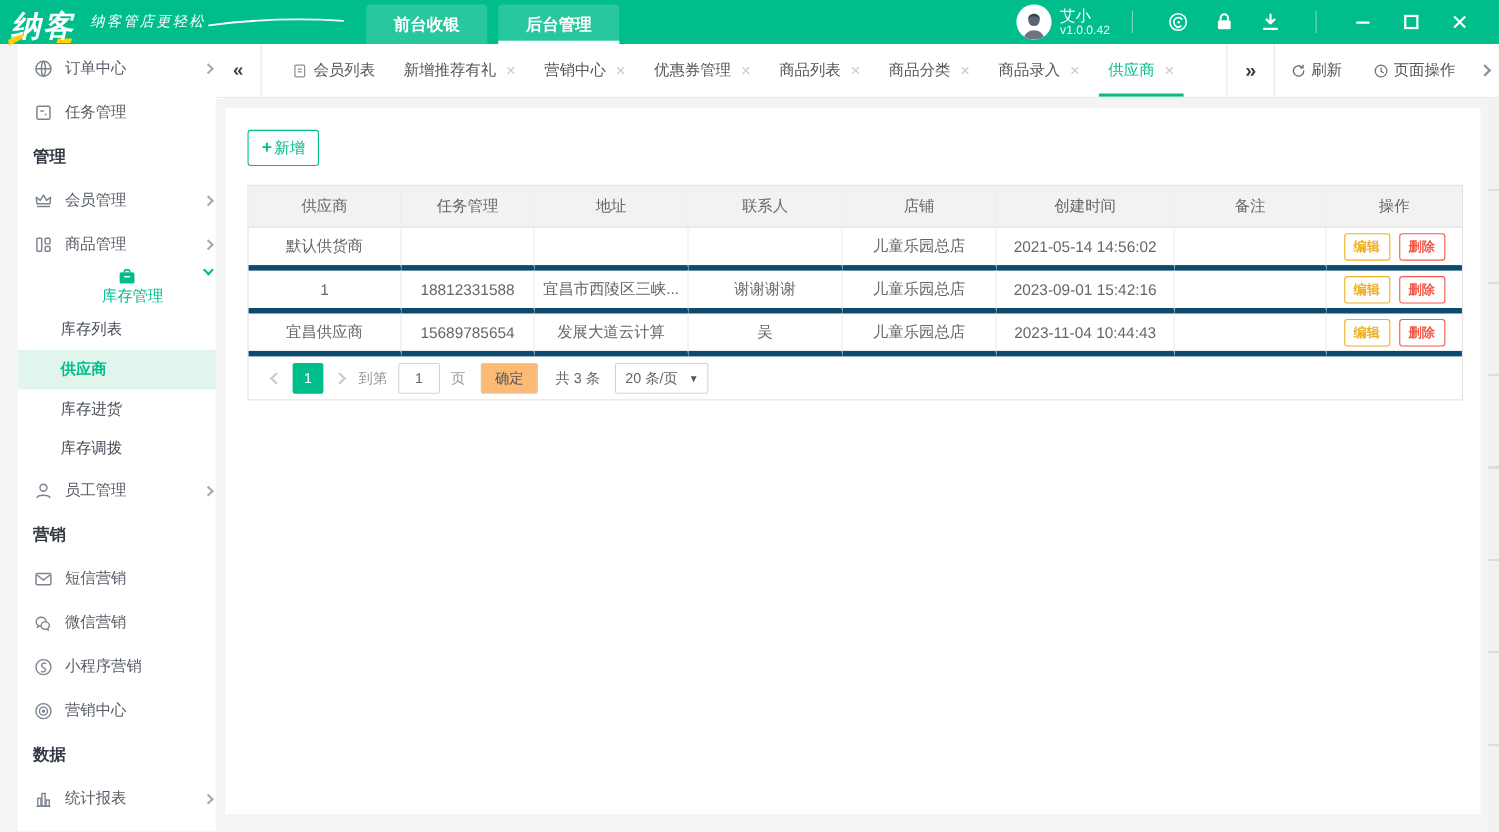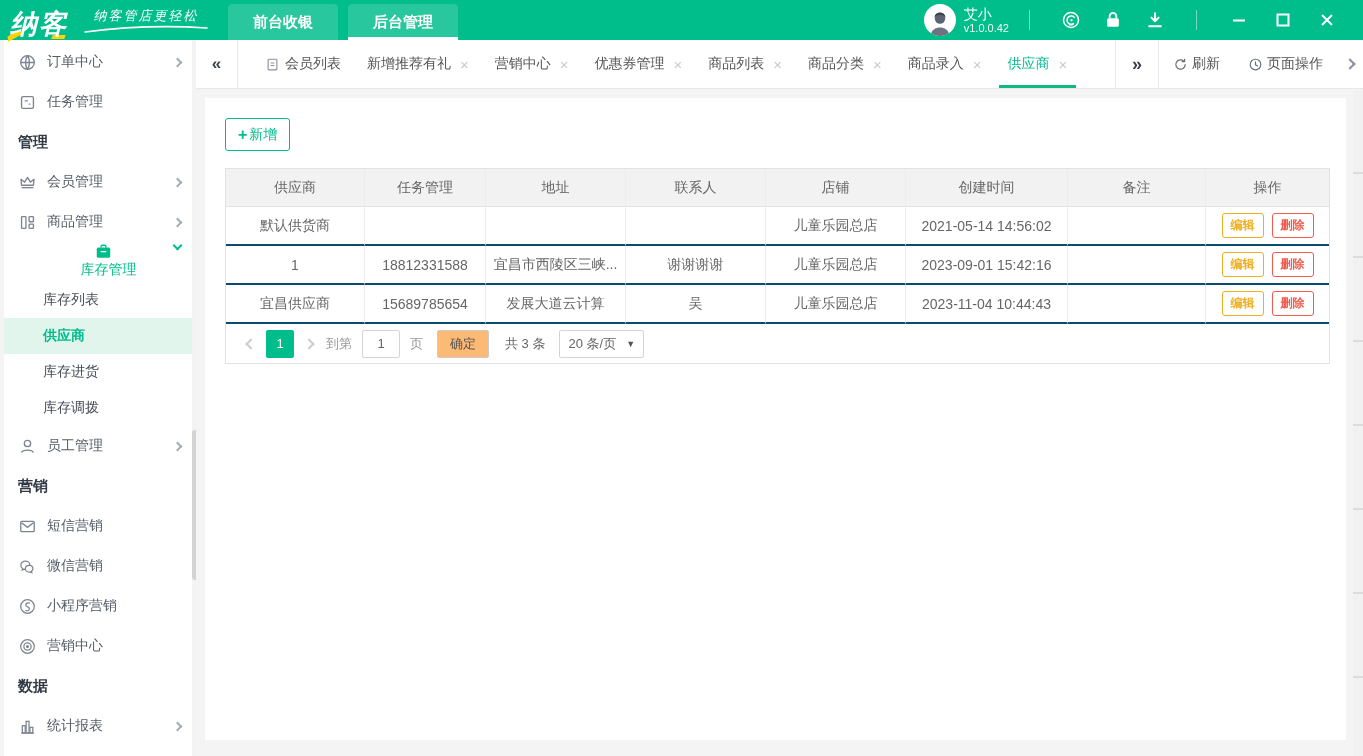--- a/index.html
+++ b/index.html
@@ -10,21 +10,21 @@
   
   .topbar { position:absolute; top:0; left:0; right:0; height:40px; background:#00bd8c;
     display:flex; align-items:center; z-index:10; }
   .logo-wrap { position:relative; margin-left:10px; display:flex; align-items:center;margin-top:8px; }
   .logo-text { color:#fff; font-size:27px; font-weight:bold; font-style:italic;
     letter-spacing:2px; line-height:40px; position:relative; }
   .logo-accent1 { position:absolute; left:-3px; bottom:6px; width:15px; height:5px;
     background:#ffd200; transform:rotate(-28deg) skewX(-20deg); }
   .logo-accent2 { position:absolute; left:42px; bottom:5px; width:13px; height:4px;
     background:#ffd200; transform:skewX(-20deg); }
-  .tagline-wrap { margin-left:14px; display:flex; flex-direction:column; align-items:center;text-align:right; }
+  .tagline-wrap { margin-left:14px; display:flex; align-items:center;text-align:right; }
   .tagline { color:#fff; font-size:13px; font-style:italic; letter-spacing:2px; }
   .topnav { display:flex; align-self:flex-end; height:36px; margin-left:18px; }
   .ttab { padding:0 25px; margin-right:10px; background:rgba(255,255,255,0.16);
     border-radius:4px 4px 0 0; color:#fff; font-size:15px; font-weight:bold;
     display:flex; align-items:center; position:relative; cursor:pointer; }
   .ttab.active::after { content:""; position:absolute; left:0; right:0; bottom:0;
     height:3px; background:#fff; }
   .topbar-right { margin-left:auto; display:flex; align-items:center; color:#fff; }
   .avatar { width:32px; height:32px; border-radius:50%; background:#fff; overflow:hidden;
     display:flex; align-items:flex-end; justify-content:center; }
@@ -34,21 +34,21 @@
   .v-divider { width:1px; height:20px; background:rgba(255,255,255,0.45); margin:0 20px; }
   .top-icon { width:22px; height:22px; margin:0 10px; color:#fff; display:flex;
     align-items:center; justify-content:center; cursor:pointer; }
   .top-icon svg { width:20px; height:20px; }
   .win-btns { display:flex; align-items:center; margin-right:14px; }
   .win-btn { width:44px; height:40px; display:flex; align-items:center; justify-content:center;
     color:#fff; cursor:pointer; }
   .win-btn svg { width:16px; height:16px; }
 
   
-  .sidebar { position:absolute; top:40px; left:4px; width:196px; bottom:0; background:#fff;
+  .sidebar { position:absolute; top:40px; left:16px; width:196px; bottom:0; background:#fff;
     border-right:1px solid #e8e8e8; overflow:hidden; }
   .menu { padding-top:2px; }
   .m-item { height:40px; display:flex; align-items:center; padding-left:14px;
     position:relative; cursor:pointer; color:#565c66; font-size:14px; }
   .m-item .m-ico { width:19px; height:19px; margin-right:10px; color:#7d8491; flex:0 0 auto; }
   .m-item .m-ico svg { width:19px; height:19px; }
   .m-item.active-parent, .m-item.active-parent .m-ico { color:#00bd8c;flex-direction:column; }
   .m-section { height:40px; display:flex; align-items:center; padding-left:14px;
     color:#333a45; font-size:15px; font-weight:bold; }
   .m-sub { height:36px; display:flex; align-items:center; padding-left:39px;
@@ -95,21 +95,21 @@
 
   .table-wrap { position:absolute; top:70px; left:20px; right:16px;
     border:1px solid #e2e2e2; background:#fff; }
   .t-row { display:grid; grid-template-columns:139px 121px 140px 140px 140px 162px 138px 1fr; }
   .t-head .t-cell { background:#f2f2f2; height:38px; color:#666;
     border-bottom:1px solid #e2e2e2; }
   .t-cell { display:flex; align-items:center; justify-content:center; font-size:14px;
     color:#666; border-right:1px solid #ececec; overflow:hidden; white-space:nowrap;
     text-overflow:ellipsis; padding:0 6px; }
   .t-cell:last-child { border-right:none; }
-  .t-body .t-cell { height:39px; border-bottom:2px solid #0c4a6e; }
+  .t-body .t-cell { height:39px; border-bottom:5px solid #0c4a6e; }
   .act-btn { height:25px; padding:0 8px; border-radius:3px; background:#fff; font-size:12px;
     font-weight:bold; cursor:pointer; font-family:inherit; }
   .act-edit { border:1px solid #efaf20; color:#efaf20; margin-right:8px; }
   .act-del { border:1px solid #f25a4c; color:#f25a4c; }
 
   .pager { height:39px; display:flex; align-items:center; padding:0 14px; font-size:13px;
     color:#999; }
   .pg-arrow { width:22px; height:28px; display:flex; align-items:center; justify-content:center;
     cursor:pointer; }
   .pg-chev { width:8px; height:8px; border-right:2px solid #ccc; border-bottom:2px solid #ccc; }

